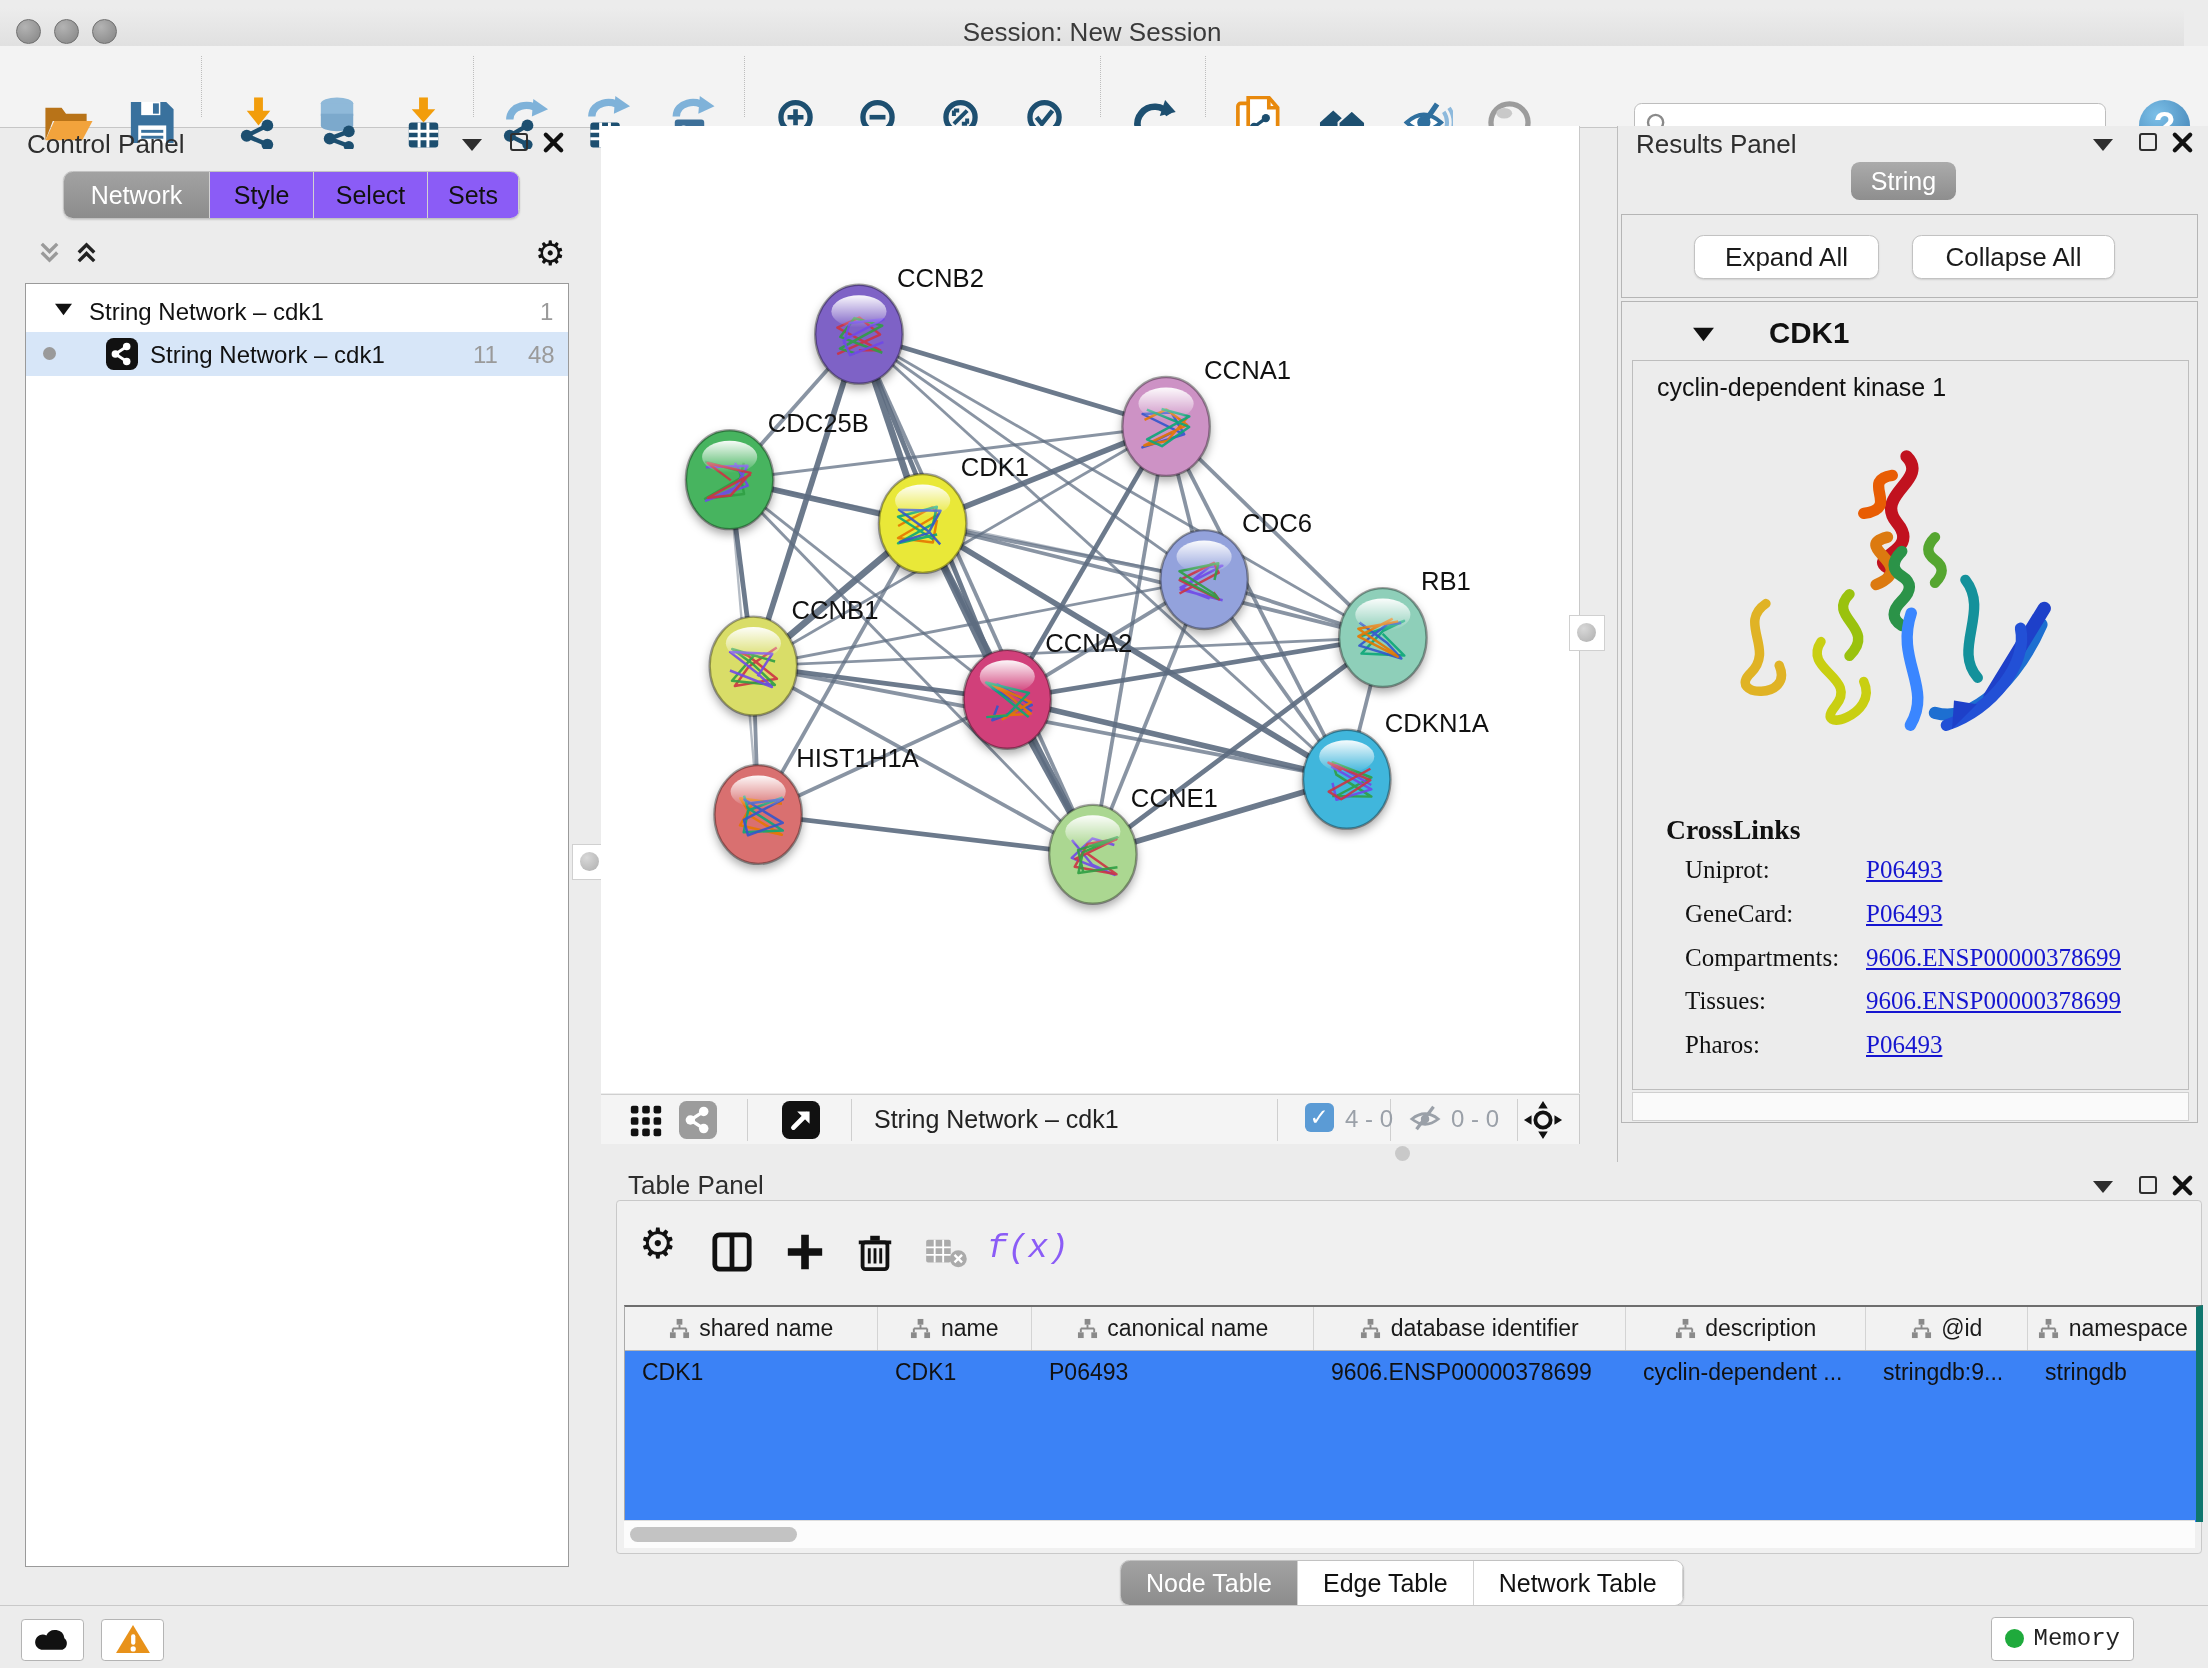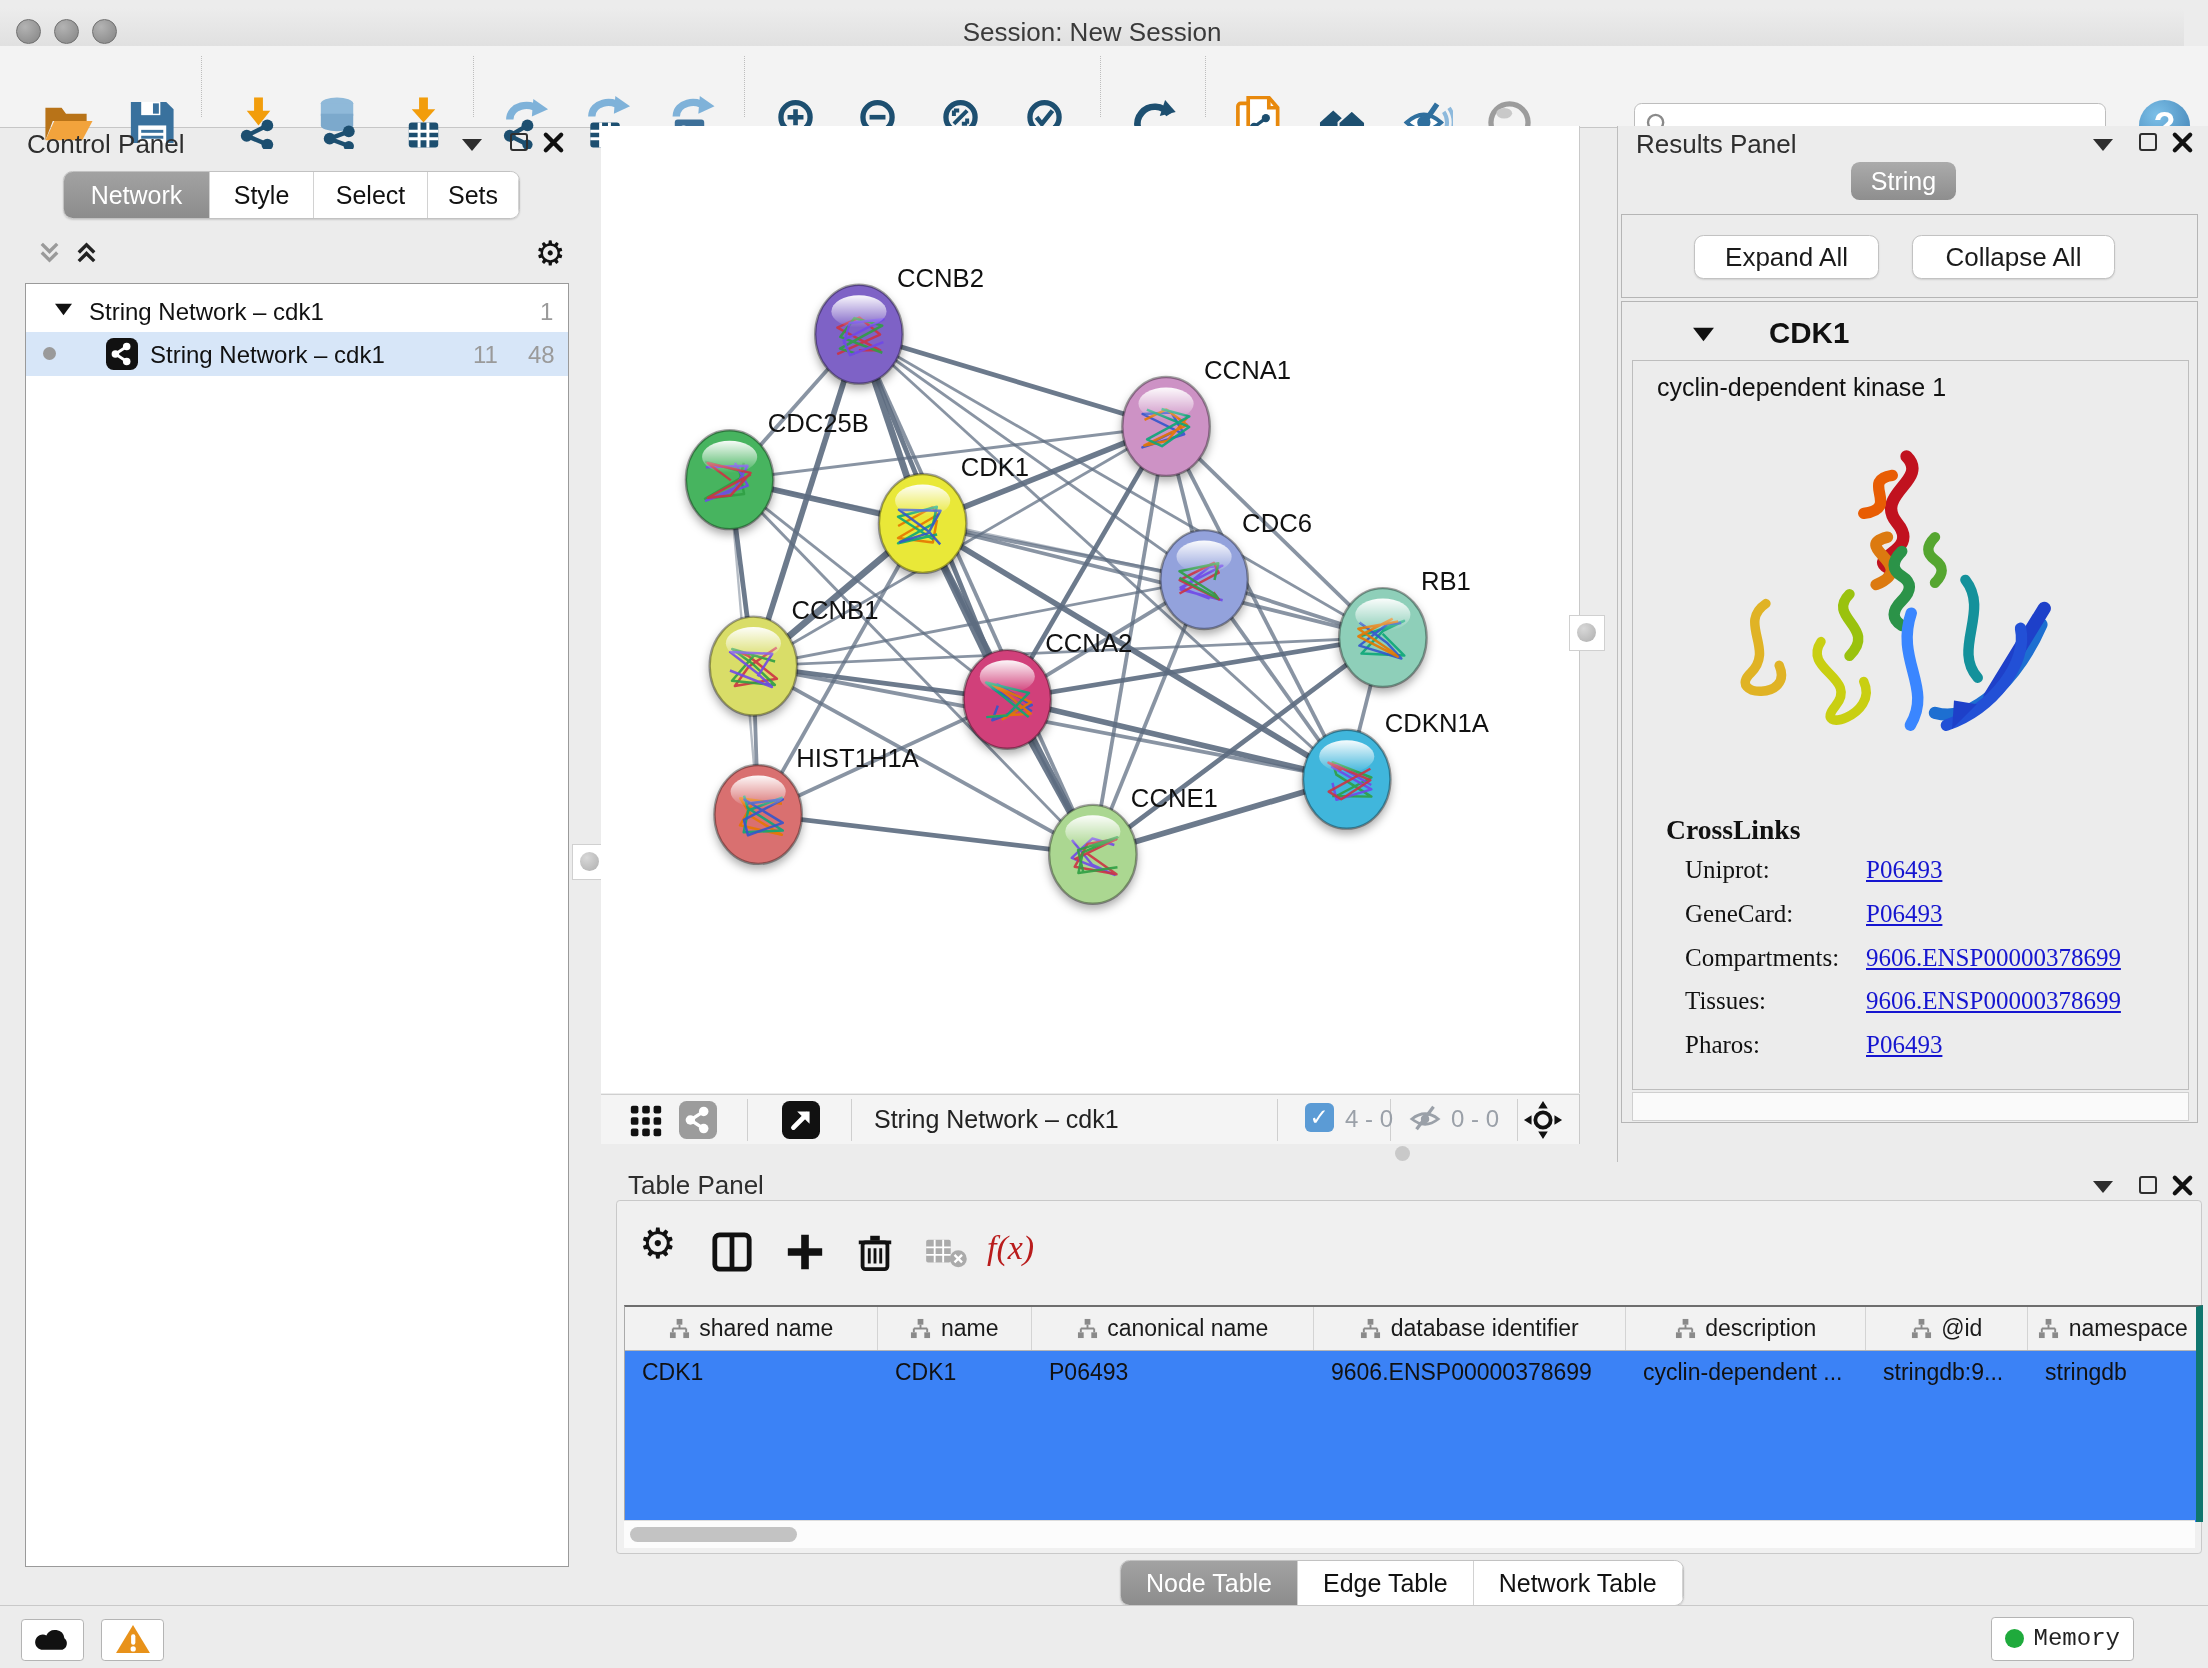--- a/index.html
+++ b/index.html
@@ -17,21 +17,21 @@
   .searchbox svg{position:absolute;left:9.5px;top:7.6px;}
   .searchbox input{position:absolute;left:42px;top:2.9px;width:418px;height:32px;border:none;outline:none;font-size:23px;background:transparent;}
   .helpbtn{position:absolute;left:2139px;top:54px;width:51px;height:51px;border-radius:50%;border:none;background:radial-gradient(circle at 35% 30%,#7cc0e8,#3c7cb0);color:#fff;font-size:36px;font-weight:bold;line-height:51px;text-align:center;padding:0;}
   
   .phead{position:absolute;font-size:26px;color:#2e2e2e;}
   .pico{position:absolute;background:none;border:none;padding:0;}
   .tri-down{width:0;height:0;border-left:10.5px solid transparent;border-right:10.5px solid transparent;border-top:12.4px solid #2e2e2e;}
   .sq{width:18px;height:18px;border:2.9px solid #2e2e2e;border-radius:2.9px;box-sizing:border-box;}
   
   .ctabs{position:absolute;left:63px;top:171px;height:46px;display:flex;border-radius:9.5px;overflow:hidden;border:1px solid #c2c2c2;box-shadow:0 1px 1.9px rgba(0,0,0,.15);}
-  .ctab{height:46px;border:none;background:#ffffff;font-size:25px;color:#111;border-right:1px solid #d2d2d2;padding:0;}
+  .ctab{height:46px;border:none;background:#8b5cf6;font-size:25px;color:#111;border-right:1px solid #d2d2d2;padding:0;}
   .ctab.sel{background:linear-gradient(#a2a2a2,#8c8c8c);color:#fff;}
   .listhdr{position:absolute;left:25px;top:228px;width:544px;height:53px;}
   .listhdr .txt{position:absolute;left:0;width:100%;top:13.3px;text-align:center;font-size:24px;color:#222;}
   .netlist{position:absolute;left:25px;top:283px;width:544px;height:1284px;background:#fff;border:1.9px solid #9a9a9a;box-sizing:border-box;}
   .nrow{position:absolute;left:0;width:100%;height:44px;}
   .nrow .lbl{position:absolute;font-size:24px;color:#111;top:8.6px;}
   .nrow .cnt{position:absolute;font-size:24px;color:#9a9a9a;top:8.6px;}
   .selrow{background:#d7e6f8;}
   .appicon{position:absolute;width:32px;height:32px;background:#111;border-radius:7.6px;top:5.7px;}
   .grip{position:absolute;width:34px;height:34px;background:#fff;border:1px solid #d0d0d0;}
@@ -73,21 +73,21 @@
   .hthumb{position:absolute;left:5.7px;top:5.7px;width:167px;height:15px;border-radius:7.6px;background:#c3c3c3;}
   .btabs{position:absolute;left:1120px;top:1560px;height:44px;display:flex;border-radius:9.5px;overflow:hidden;border:1px solid #c2c2c2;box-shadow:0 1px 1.9px rgba(0,0,0,.15);}
   .btab{height:44px;border:none;background:#fff;font-size:25px;color:#111;border-right:1px solid #d2d2d2;padding:0 25px;}
   .btab.sel{background:linear-gradient(#a2a2a2,#8c8c8c);color:#fff;}
   
   .statusbar{position:absolute;left:0;top:1605px;width:2208px;height:63px;background:#ececec;border-top:1px solid #c9c9c9;}
   .sbtn{position:absolute;top:13.3px;width:63px;height:42px;background:#fff;border:1.9px solid #b4b4b4;border-radius:3.8px;padding:0;}
   .membtn{position:absolute;top:10.5px;left:1991px;width:143px;height:44px;background:#fff;border:1.9px solid #b4b4b4;border-radius:3.8px;font-size:24px;color:#222;padding:0;font-family:Liberation Mono, monospace;}
   .memdot{display:inline-block;width:19px;height:19px;border-radius:50%;background:#1faa3c;vertical-align:-2.9px;margin-right:9.5px;}
   .gearglyph{font-size:34px;color:#111;line-height:38px;}
-  .fx{font-family:Liberation Serif, serif;font-style:italic;font-size:34px;color:#b91c1c;}
+  .fx{font-family:Liberation Mono, monospace;font-style:italic;font-size:34px;color:#8b5cf6;}
 </style>
 </head>
 <body>
 
 <div class="window">
 
   <div class="titlebar">
     <span class="tlight" style="left:16px"></span>
     <span class="tlight" style="left:54px"></span>
     <span class="tlight" style="left:92px"></span>

